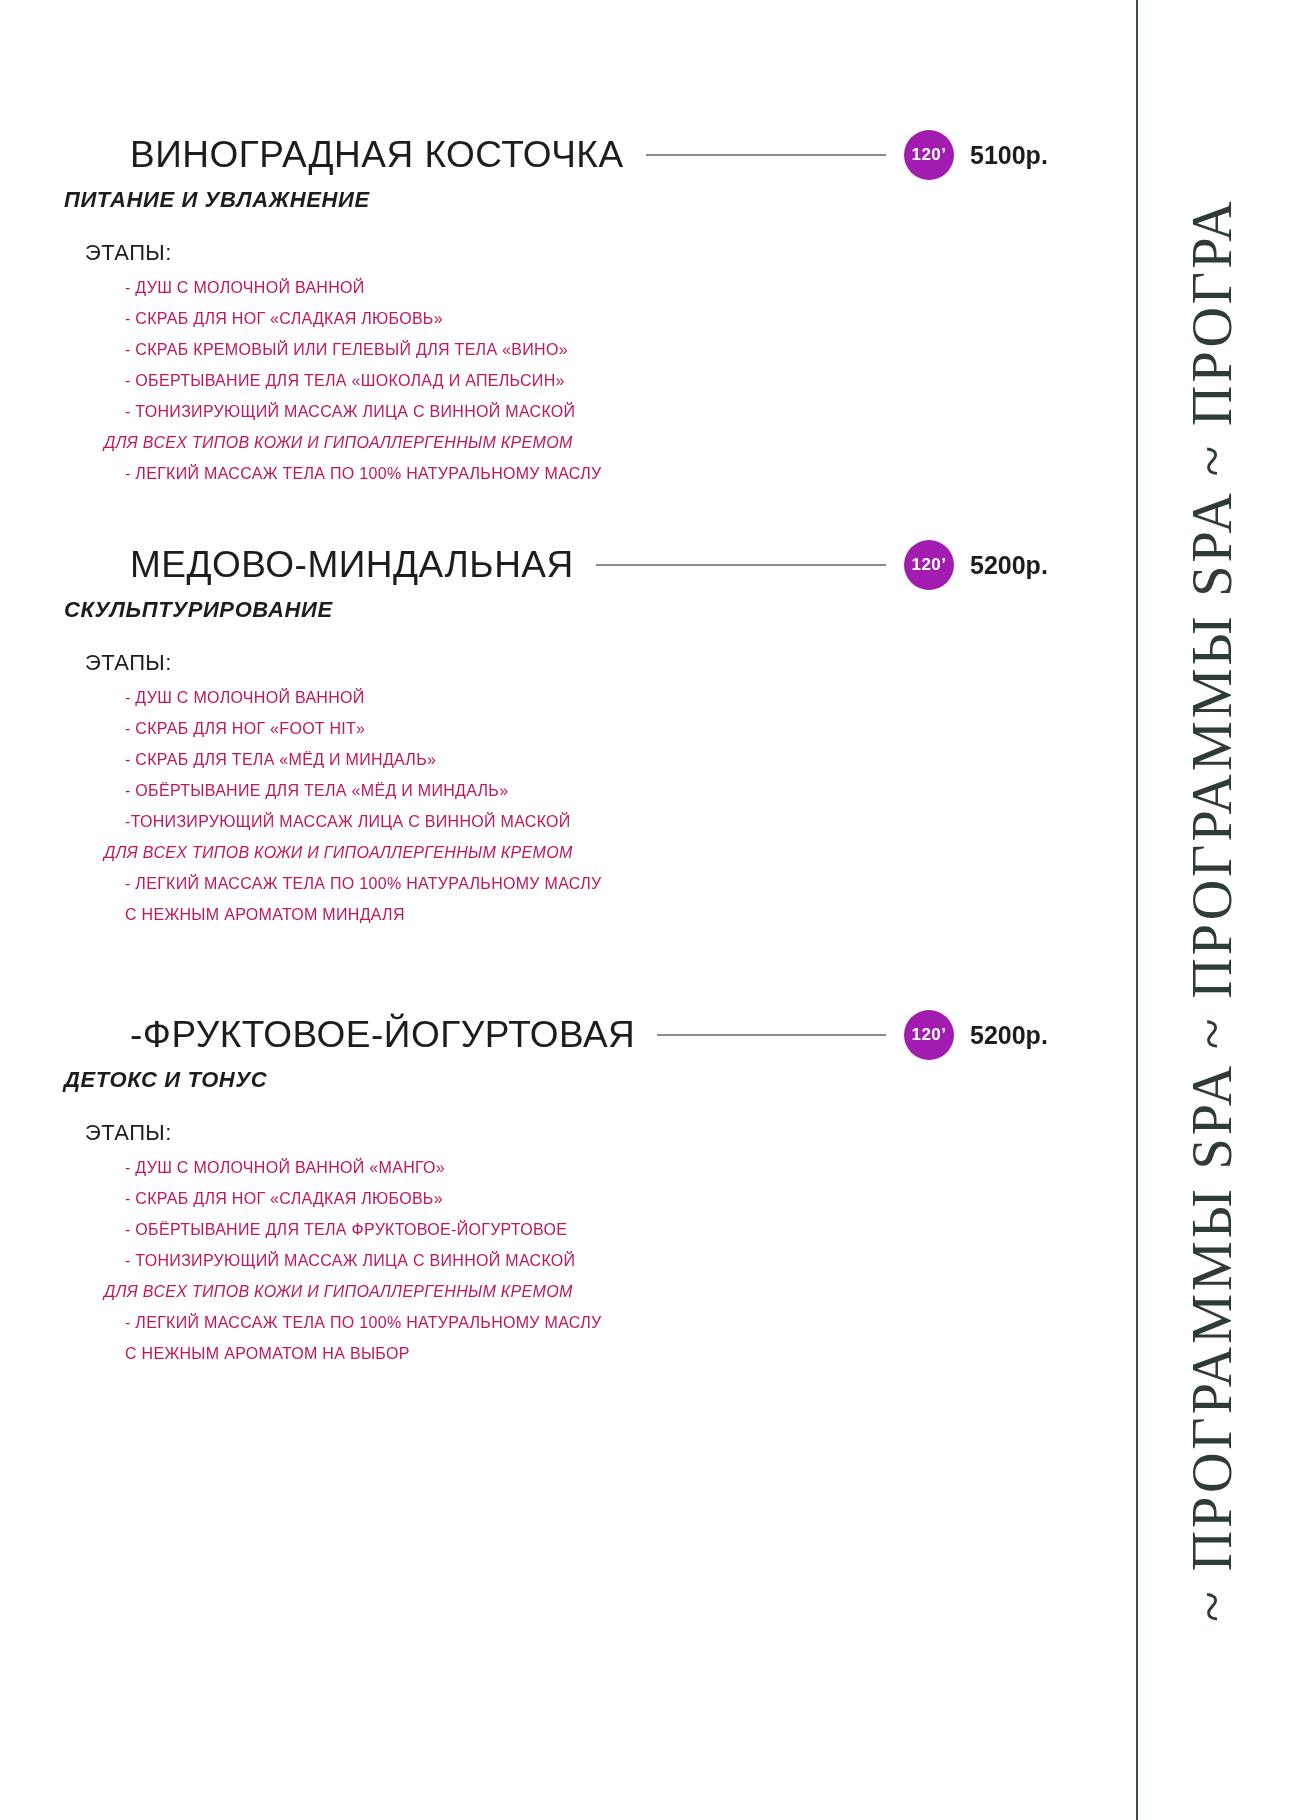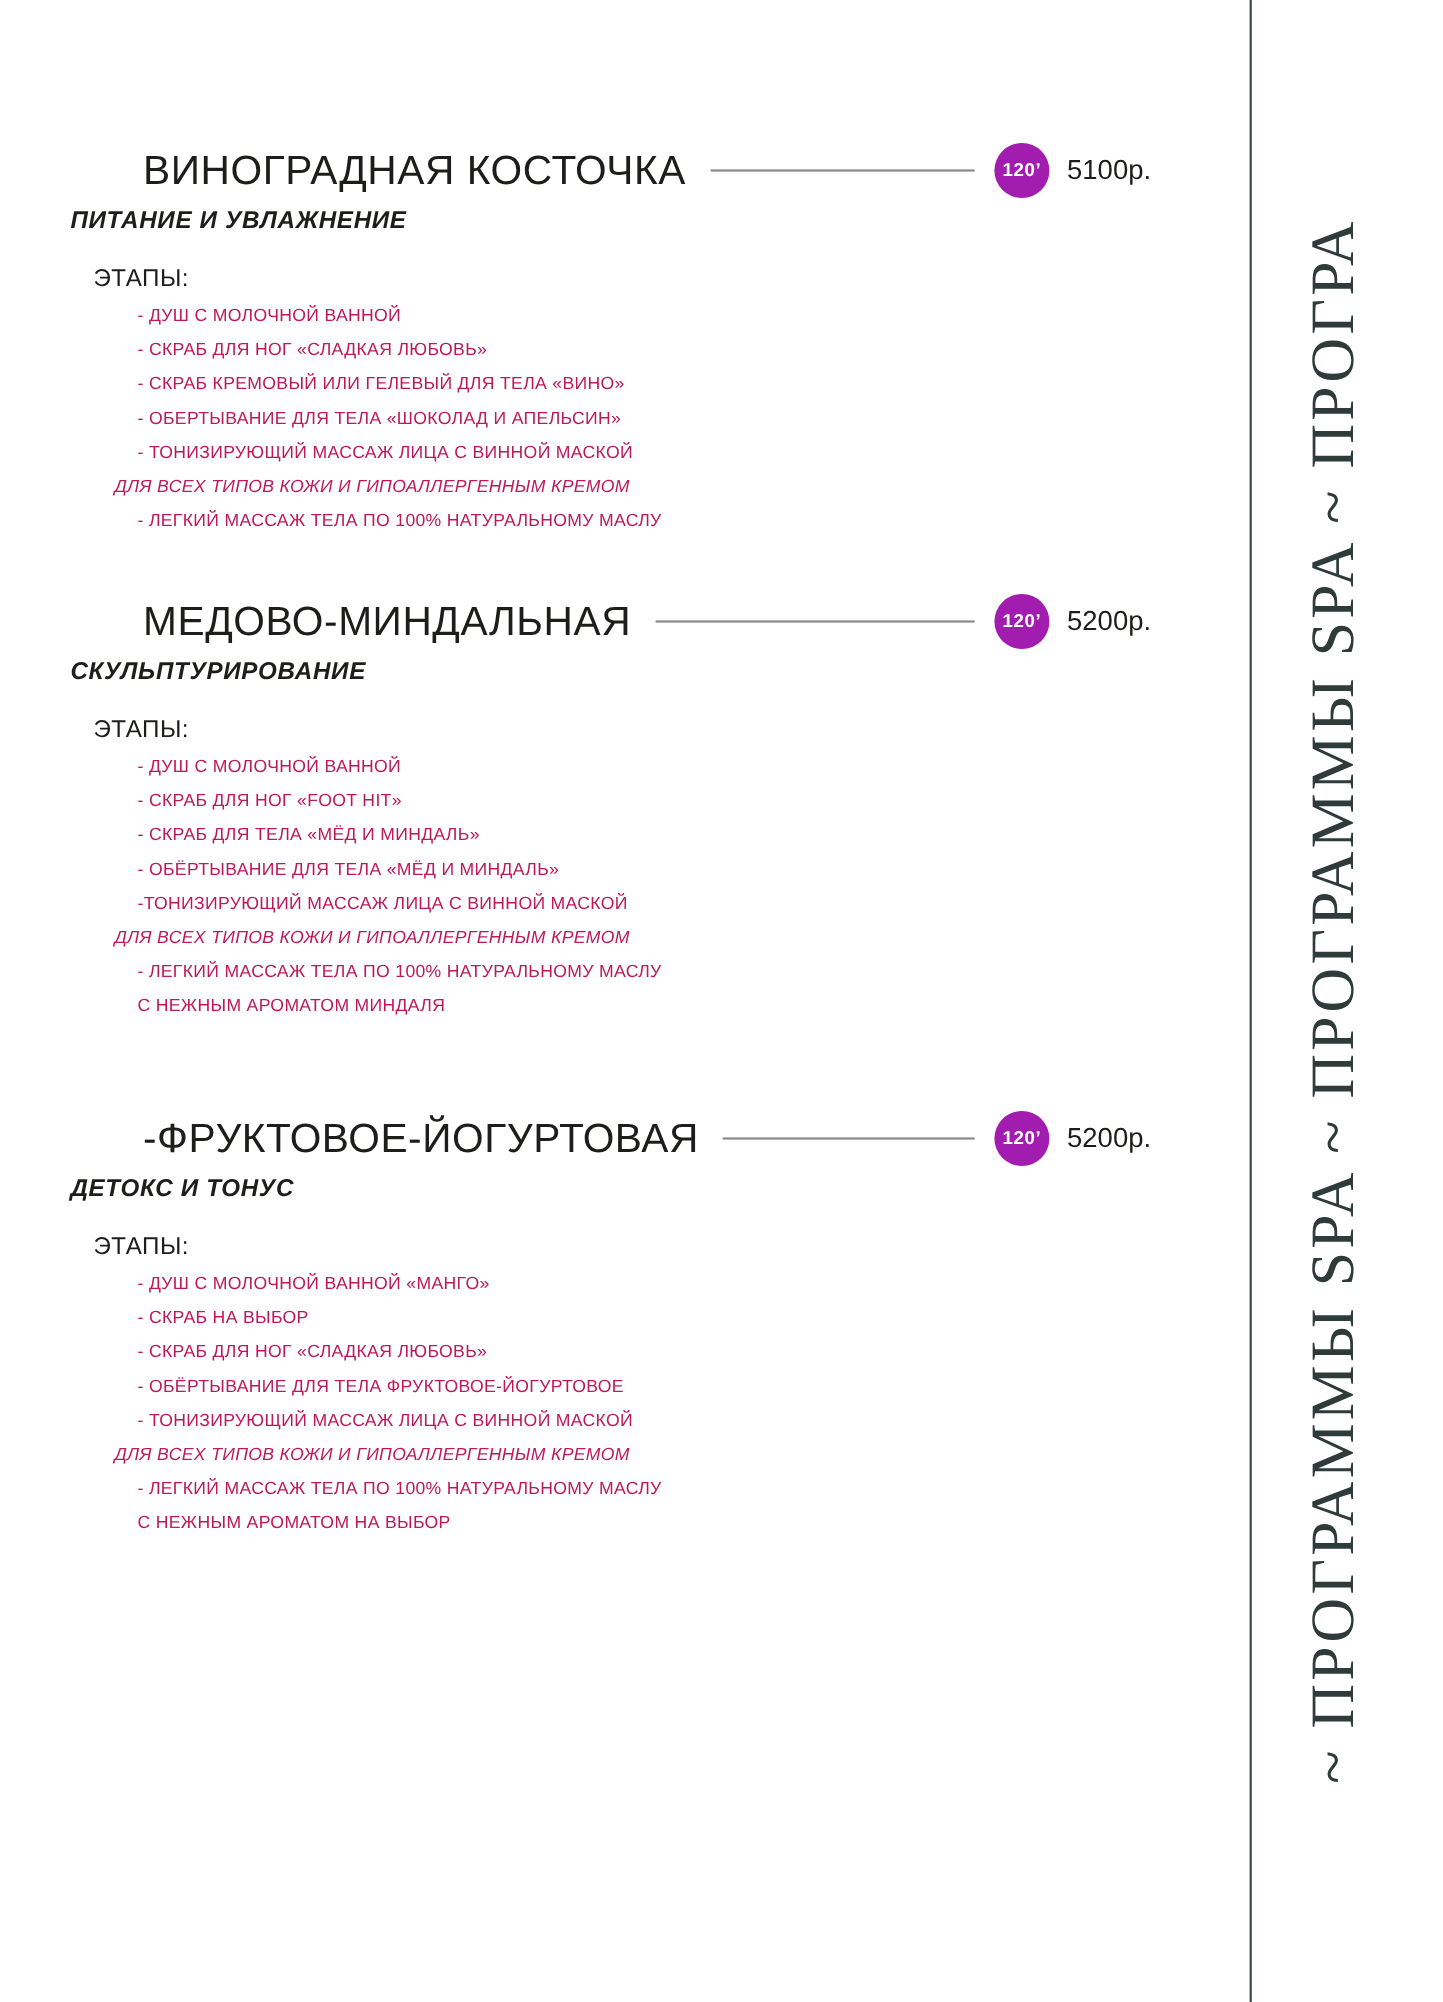--- a/index.html
+++ b/index.html
@@ -103,21 +103,21 @@
     justify-content: center;
     font-size: 17px;
     font-weight: bold;
     letter-spacing: 0.5px;
   }
   .price {
     flex: 0 0 auto;
     width: 120px;
     margin-left: 16px;
     font-size: 25px;
-    font-weight: normal;
+    font-weight: bold;
     color: #1d1d1b;
     white-space: nowrap;
   }
   .subtitle {
     padding-left: 64px;
     margin-top: 7px;
     font-size: 22px;
     font-style: italic;
     font-weight: bold;
     letter-spacing: 0.6px;
@@ -200,21 +200,20 @@
       <div class="title-row">
         <div class="title">-ФРУКТОВОЕ-ЙОГУРТОВАЯ</div>
         <div class="lead"></div>
         <div class="dur-badge">120’</div>
         <div class="price">5200р.</div>
       </div>
       <div class="subtitle">ДЕТОКС И ТОНУС</div>
       <div class="stages-label">ЭТАПЫ:</div>
       <ul class="stage-list">
         <li>- ДУШ С МОЛОЧНОЙ ВАННОЙ «МАНГО»</li>
-        <li>- СКРАБ НА ВЫБОР</li>
         <li>- СКРАБ ДЛЯ НОГ «СЛАДКАЯ ЛЮБОВЬ»</li>
         <li>- ОБЁРТЫВАНИЕ ДЛЯ ТЕЛА ФРУКТОВОЕ-ЙОГУРТОВОЕ</li>
         <li>- ТОНИЗИРУЮЩИЙ МАССАЖ ЛИЦА С ВИННОЙ МАСКОЙ</li>
         <li class="cont">ДЛЯ ВСЕХ ТИПОВ КОЖИ И ГИПОАЛЛЕРГЕННЫМ КРЕМОМ</li>
         <li>- ЛЕГКИЙ МАССАЖ ТЕЛА ПО 100% НАТУРАЛЬНОМУ МАСЛУ</li>
         <li>С НЕЖНЫМ АРОМАТОМ НА ВЫБОР</li>
       </ul>
     </section>
 
   </div>

